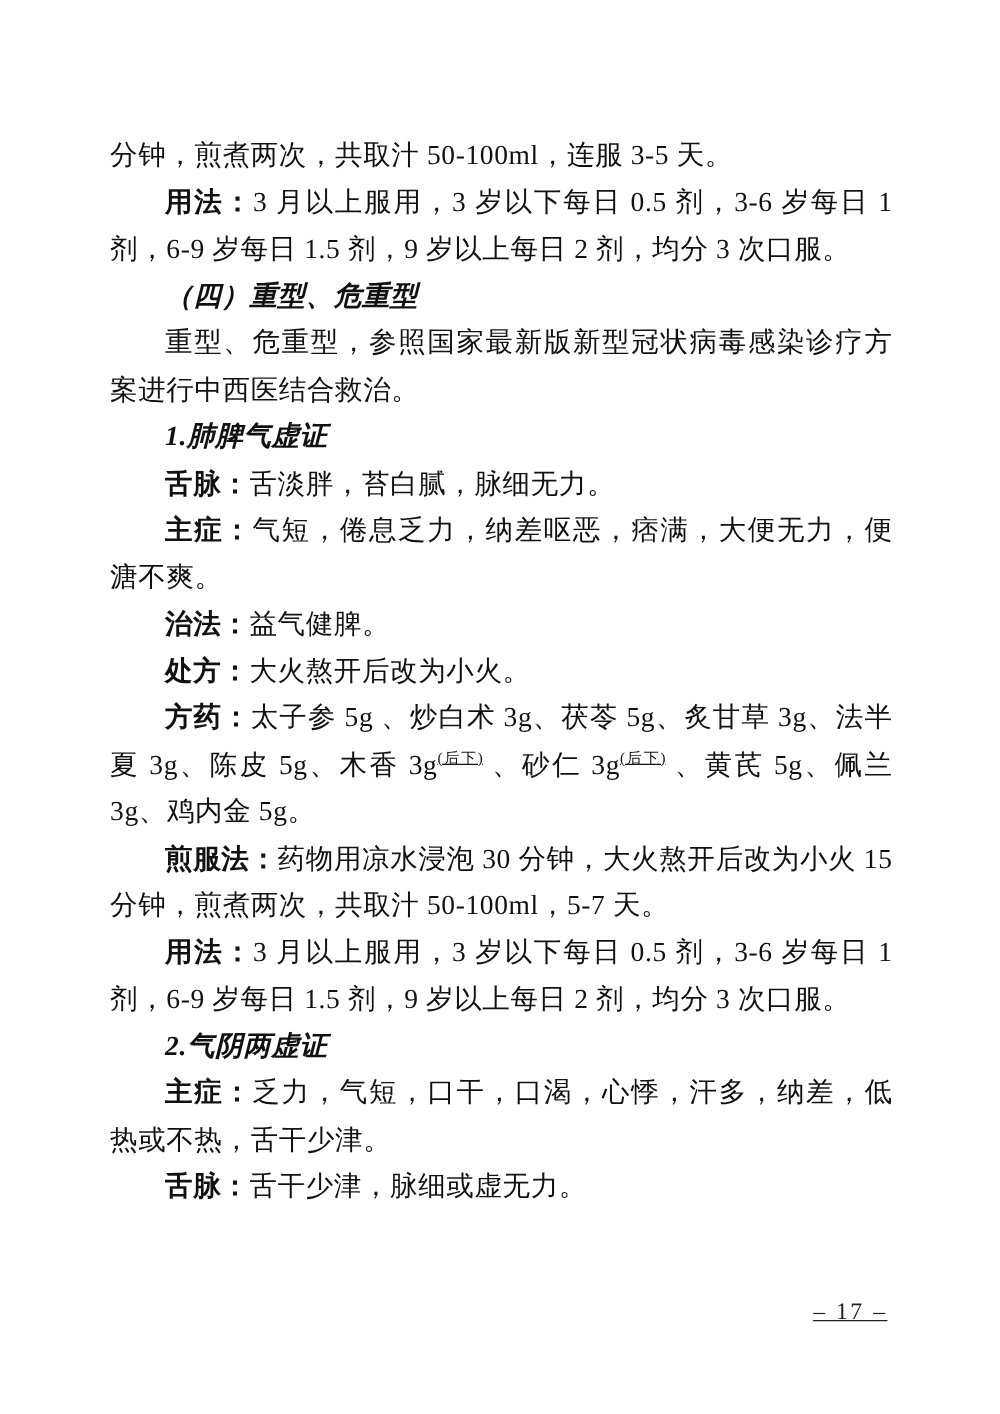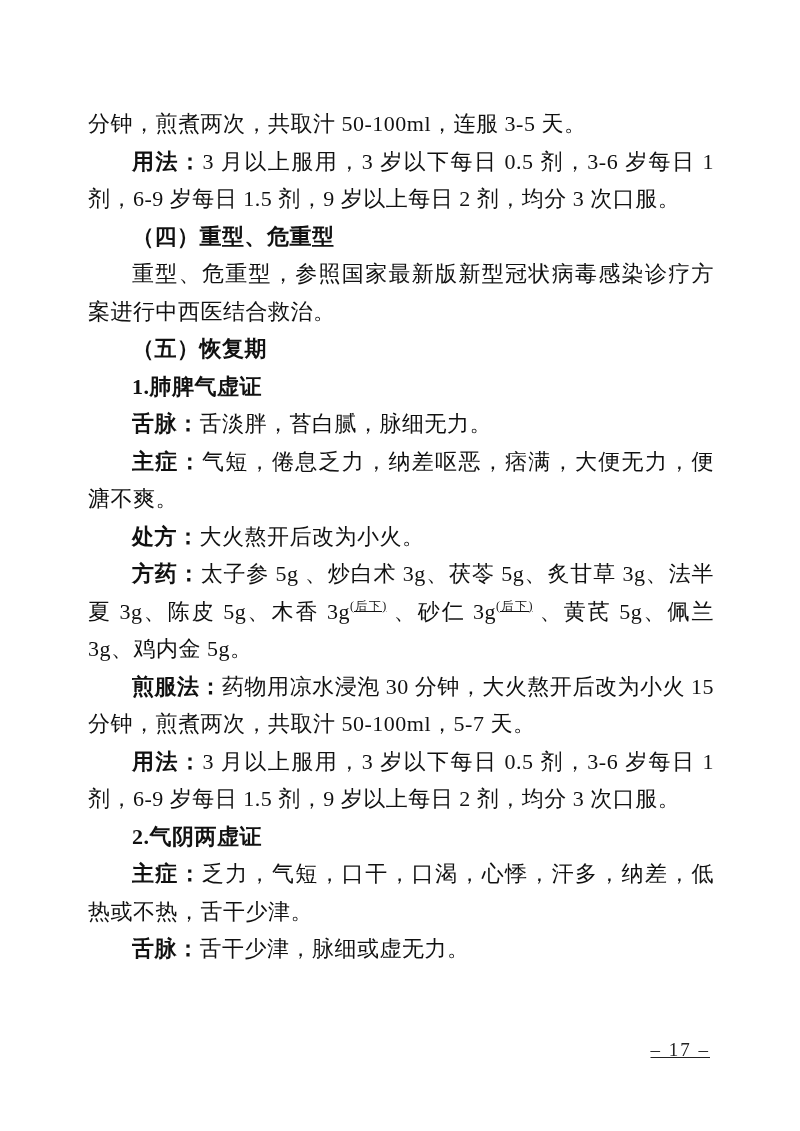--- a/index.html
+++ b/index.html
@@ -28,20 +28,21 @@
   }
   .para, .heading {
     margin: 0;
     text-indent: 44px;
   }
   .para.no-indent {
     text-indent: 0;
   }
   .heading {
     font-weight: 700;
+    font-style: italic;
   }
   .bold {
     font-weight: 700;
   }
   .sup {
     font-size: 12px;
     line-height: 0;
     vertical-align: 9px;
     letter-spacing: 0;
     text-decoration: underline;
@@ -59,24 +60,24 @@
 </style>
 </head>
 <body>
 
 <div class="page">
   <div class="content">
       <div class="para no-indent"><span>分钟，煎煮两次，共取汁 50-100ml，连服 3-5 天。</span></div>
       <div class="para"><span class="bold">用法：</span><span>3 月以上服用，3 岁以下每日 0.5 剂，3-6 岁每日 1 剂，6-9 岁每日 1.5 剂，9 岁以上每日 2 剂，均分 3 次口服。</span></div>
       <div class="heading"><span class="bold">（四）重型、危重型</span></div>
       <div class="para"><span>重型、危重型，参照国家最新版新型冠状病毒感染诊疗方案进行中西医结合救治。</span></div>
-      <div class="heading"><span class="bold">（五）恢复期</span></div>
       <div class="heading"><span class="bold">1.肺脾气虚证</span></div>
       <div class="para"><span class="bold">舌脉：</span><span>舌淡胖，苔白腻，脉细无力。</span></div>
       <div class="para"><span class="bold">主症：</span><span>气短，倦息乏力，纳差呕恶，痞满，大便无力，便溏不爽。</span></div>
+      <div class="para"><span class="bold">治法：</span><span>益气健脾。</span></div>
       <div class="para"><span class="bold">处方：</span><span>大火熬开后改为小火。</span></div>
       <div class="para"><span class="bold">方药：</span><span>太子参 5g 、炒白术 3g、茯苓 5g、炙甘草 3g、法半夏 3g、陈皮 5g、木香 3g</span><span class="sup">(后下)</span><span> 、砂仁 3g</span><span class="sup">(后下)</span><span> 、黄芪 5g、佩兰 3g、鸡内金 5g。</span></div>
       <div class="para"><span class="bold">煎服法：</span><span>药物用凉水浸泡 30 分钟，大火熬开后改为小火 15 分钟，煎煮两次，共取汁 50-100ml，5-7 天。</span></div>
       <div class="para"><span class="bold">用法：</span><span>3 月以上服用，3 岁以下每日 0.5 剂，3-6 岁每日 1 剂，6-9 岁每日 1.5 剂，9 岁以上每日 2 剂，均分 3 次口服。</span></div>
       <div class="heading"><span class="bold">2.气阴两虚证</span></div>
       <div class="para"><span class="bold">主症：</span><span>乏力，气短，口干，口渴，心悸，汗多，纳差，低热或不热，舌干少津。</span></div>
       <div class="para"><span class="bold">舌脉：</span><span>舌干少津，脉细或虚无力。</span></div>
     </div>
   <div class="footer">– 17 –</div>
 </div>

